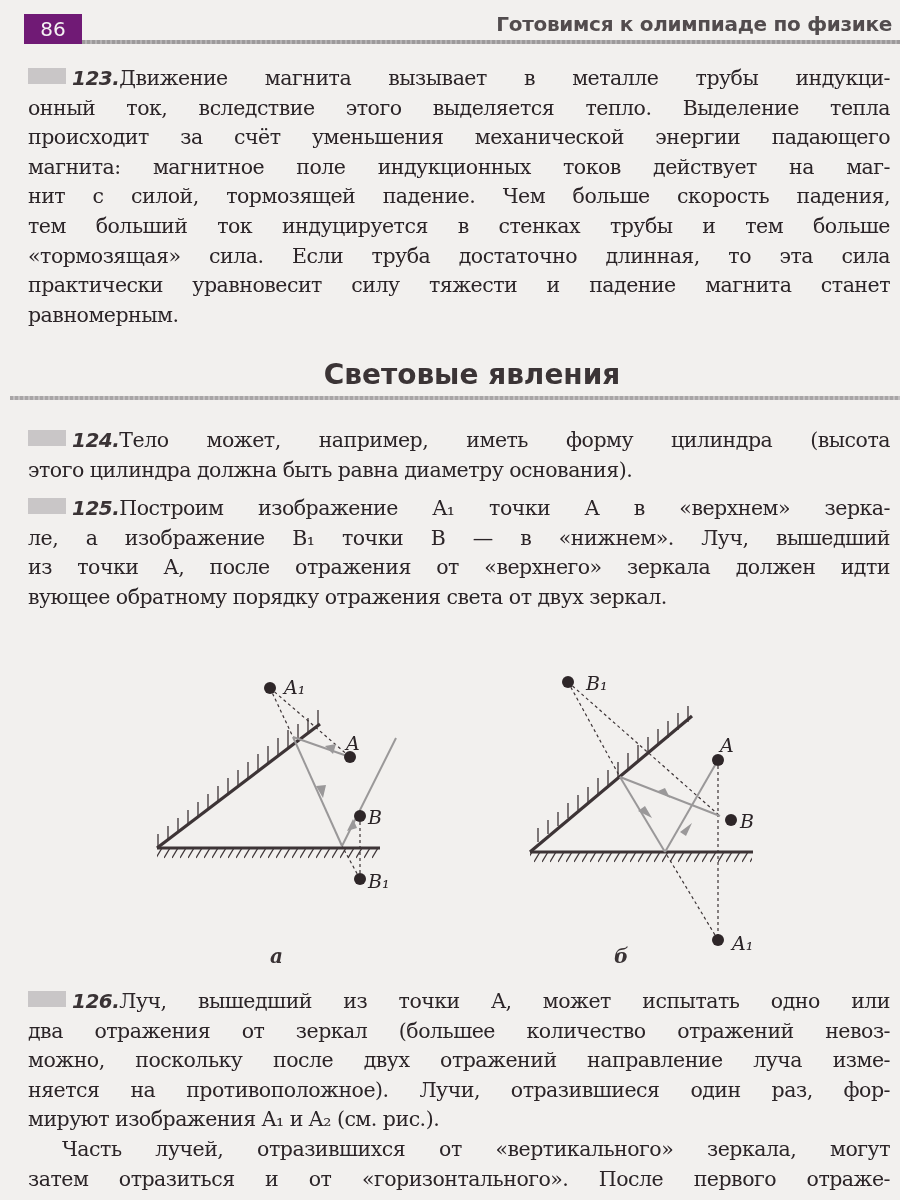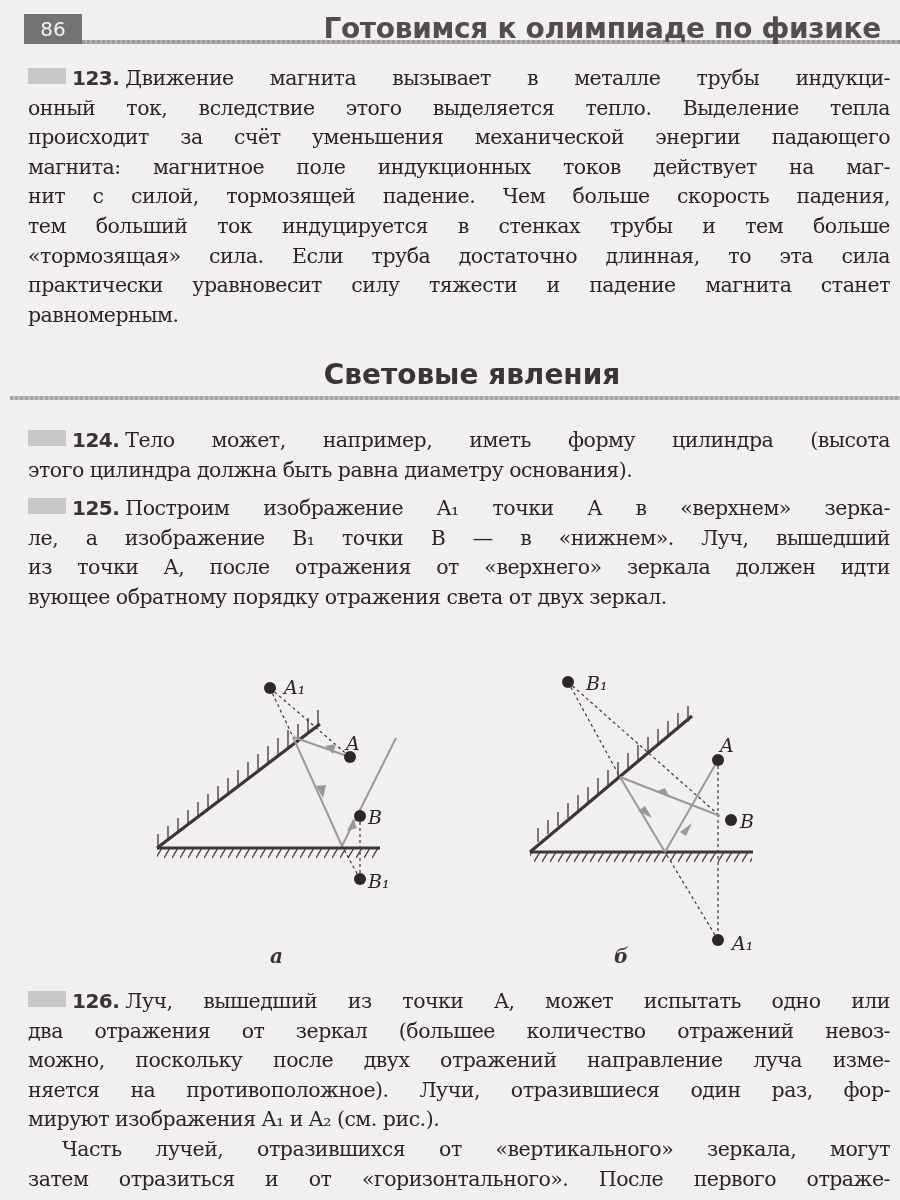--- a/index.html
+++ b/index.html
@@ -8,49 +8,49 @@
     background: #f2f0ee;
     font-family: "DejaVu Serif", serif;
     color: #2b2427;
     position: relative;
   }
   .header {
     position: absolute; left: 0; top: 0; width: 900px; height: 48px;
   }
   .page-num-box {
     position: absolute; left: 24px; top: 14px; width: 58px; height: 30px;
-    background: #737373;
+    background: #701a75;
     color: #f4f2f2;
     font-family: "DejaVu Sans", sans-serif; font-size: 20px;
     display: flex; align-items: center; justify-content: center;
   }
   .header-rule {
     position: absolute; left: 82px; right: 0; top: 40px; height: 4px;
     background: repeating-linear-gradient(90deg, #9d9a9b 0 3px, #b5b2b3 3px 5px);
   }
   .header-title {
-    position: absolute; right: 19px; top: 12px;
+    position: absolute; right: 8px; top: 12px;
     font-family: "DejaVu Sans", sans-serif; font-weight: bold;
-    font-size: 28px; color: #524c4e; letter-spacing: -0.3px;
+    font-size: 20px; color: #524c4e; letter-spacing: -0.3px;
   }
   .para {
     position: absolute; left: 28px; width: 862px;
     font-size: 20.5px; line-height: 29.6px;
     text-align: justify;
     letter-spacing: -0.5px;
   }
   .para .line { display: block; white-space: nowrap; text-align-last: justify; text-align: justify; }
   .para .line.last { text-align-last: left; }
   .marker {
     display: inline-block; width: 38px; height: 16px; background: #c9c6c7;
     vertical-align: 1px; margin-right: 6px;
   }
   .num {
     font-family: "DejaVu Sans", sans-serif; font-weight: bold; font-size: 20px;
-    color: #3a3335; margin-right: 6px;
+    color: #3a3335;  font-style: italic;
   }
   .section-title {
     position: absolute; left: 0; width: 900px; top: 358px; text-align: center;
     font-family: "DejaVu Sans", sans-serif; font-weight: bold; font-size: 28px;
     color: #3b3436;
     padding-left: 22px;
   }
   .section-rule {
     position: absolute; left: 10px; right: 0; top: 396px; height: 4px;
     background: repeating-linear-gradient(90deg, #a8a5a6 0 3px, #c2bfc0 3px 5px);

